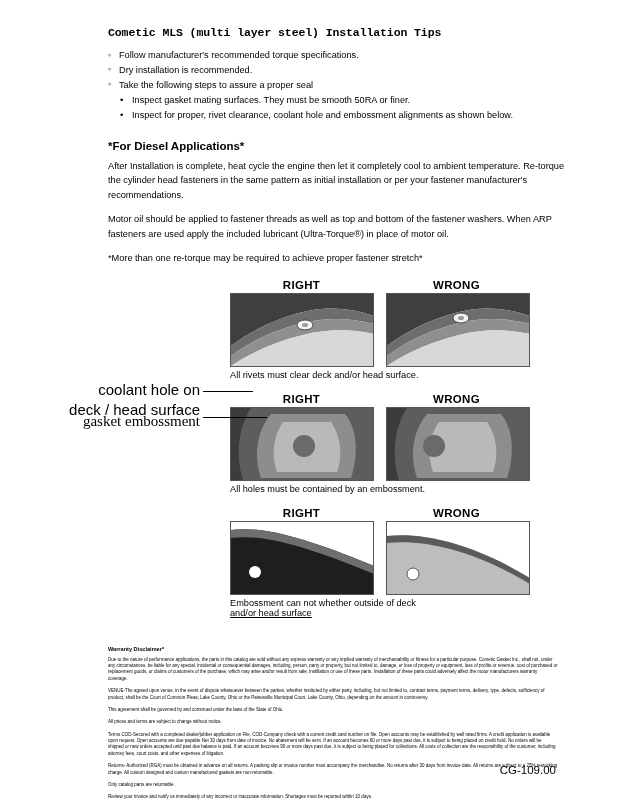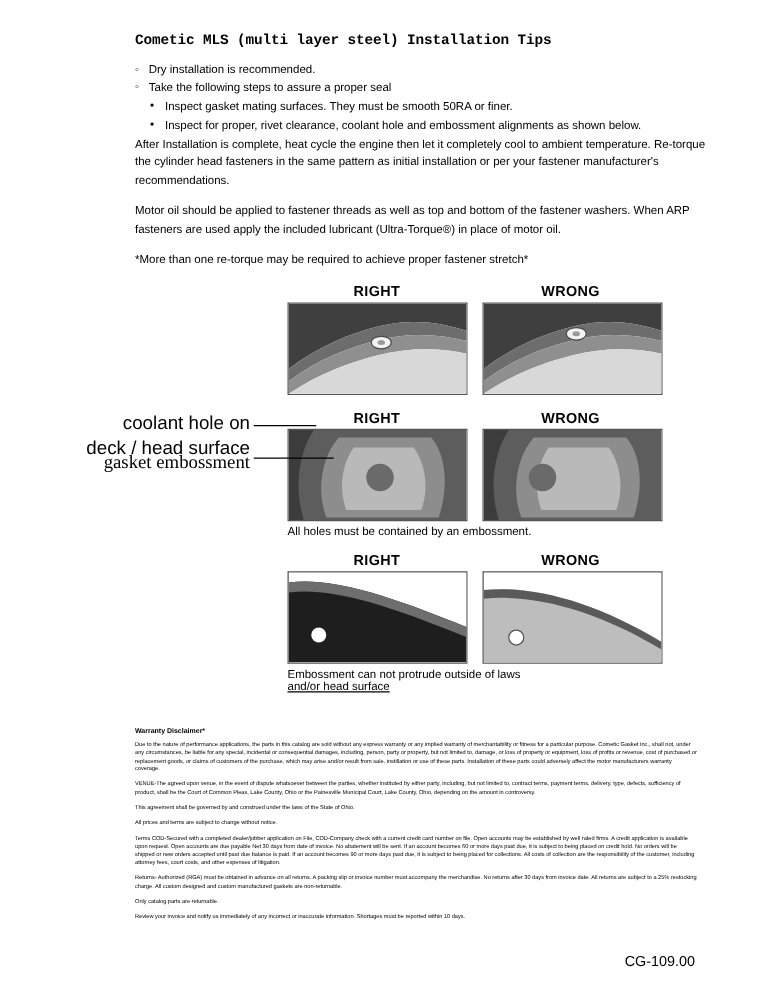--- a/index.html
+++ b/index.html
@@ -149,28 +149,30 @@
   .svgfill { display: block; }
 </style>
 </head>
 <body>
 
 <div class="page">
 
   <h1 class="title">Cometic MLS (multi layer steel) Installation Tips</h1>
 
   <ul class="bullets">
+    <li>Follow manufacturer's recommended torque specifications.</li>
     <li>Dry installation is recommended.</li>
     <li>Take the following steps to assure a proper seal</li>
   </ul>
   <ul class="sublist" style="margin-left:68px;">
     <li>Inspect gasket mating surfaces.  They must be smooth 50RA or finer.</li>
     <li>Inspect for proper, rivet clearance, coolant hole and embossment alignments as shown below.</li>
   </ul>
 
+  <h2 class="subhead">*For Diesel Applications*</h2>
   <p class="body">After Installation is complete, heat cycle the engine then let it completely cool to ambient temperature. Re-torque the cylinder head fasteners in the same pattern as initial installation or per your fastener manufacturer's recommendations.</p>
   <p class="body">Motor oil should be applied to fastener threads as well as top and bottom of the fastener washers. When ARP fasteners are used apply the included lubricant (Ultra-Torque®) in place of motor oil.</p>
   <p class="body">*More than one re-torque may be required to achieve proper fastener stretch*</p>
 
   <div class="figures">
 
     <div class="figrow">
       <div class="fighead">RIGHT</div>
       <div class="fighead">WRONG</div>
     </div>
@@ -191,20 +193,21 @@
           <rect x="0" y="0" width="143" height="72" fill="#ffffff"></rect>
           <path d="M0,0 H143 V22 C120,14 96,12 72,18 C48,24 24,34 0,52 Z" fill="#3f3f3f"></path>
           <path d="M0,52 C24,34 48,24 72,18 C96,12 120,14 143,22 V30 C120,24 96,23 72,29 C48,35 24,44 0,62 Z" fill="#6d6d6d"></path>
           <path d="M0,62 C24,44 48,35 72,29 C96,23 120,24 143,30 V40 C120,35 96,35 72,41 C48,47 24,56 0,72 Z" fill="#8f8f8f"></path>
           <path d="M0,72 C24,56 48,47 72,41 C96,35 120,35 143,40 V72 Z" fill="#d8d8d8"></path>
           <ellipse cx="74" cy="24" rx="8" ry="5" fill="#f2f2f2" stroke="#4a4a4a" stroke-width="1"></ellipse>
           <ellipse cx="74" cy="24" rx="3" ry="2" fill="#9a9a9a"></ellipse>
         </svg>
       </div>
     </div>
+    <div class="caption">All rivets must clear deck and/or head surface.</div>
 
     <div class="groupgap"></div>
 
     <div class="figrow">
       <div class="fighead">RIGHT</div>
       <div class="fighead">WRONG</div>
     </div>
     <div class="figrow">
       <div class="panel">
         <svg class="svgfill" width="143" height="72" viewBox="0 0 143 72">
@@ -246,21 +249,21 @@
       </div>
       <div class="panel">
         <svg class="svgfill" width="143" height="72" viewBox="0 0 143 72">
           <rect x="0" y="0" width="143" height="72" fill="#ffffff"></rect>
           <path d="M0,14 C40,10 90,24 143,56 L143,72 L0,72 Z" fill="#bdbdbd"></path>
           <path d="M0,14 C40,10 90,24 143,56 L143,62 C90,30 40,17 0,21 Z" fill="#5a5a5a"></path>
           <circle cx="26" cy="52" r="6" fill="#ffffff" stroke="#555" stroke-width="1"></circle>
         </svg>
       </div>
     </div>
-    <div class="caption">Embossment can not protrude outside of laws</div>
+    <div class="caption">Embossment can not whether outside of deck</div>
     <div class="caption" style="margin-top:0;text-decoration:underline;">and/or head surface</div>
 
     <div class="callout" style="left:-190px; top:101px;">
       <div>coolant hole on</div>
       <div>deck / head surface</div>
     </div>
     <div class="callout-line" style="left:-27px; top:112px; width:50px;"></div>
 
     <div class="callout" style="left:-190px; top:132px;font-family:Liberation Serif, serif;">
       <div>gasket embossment</div>

